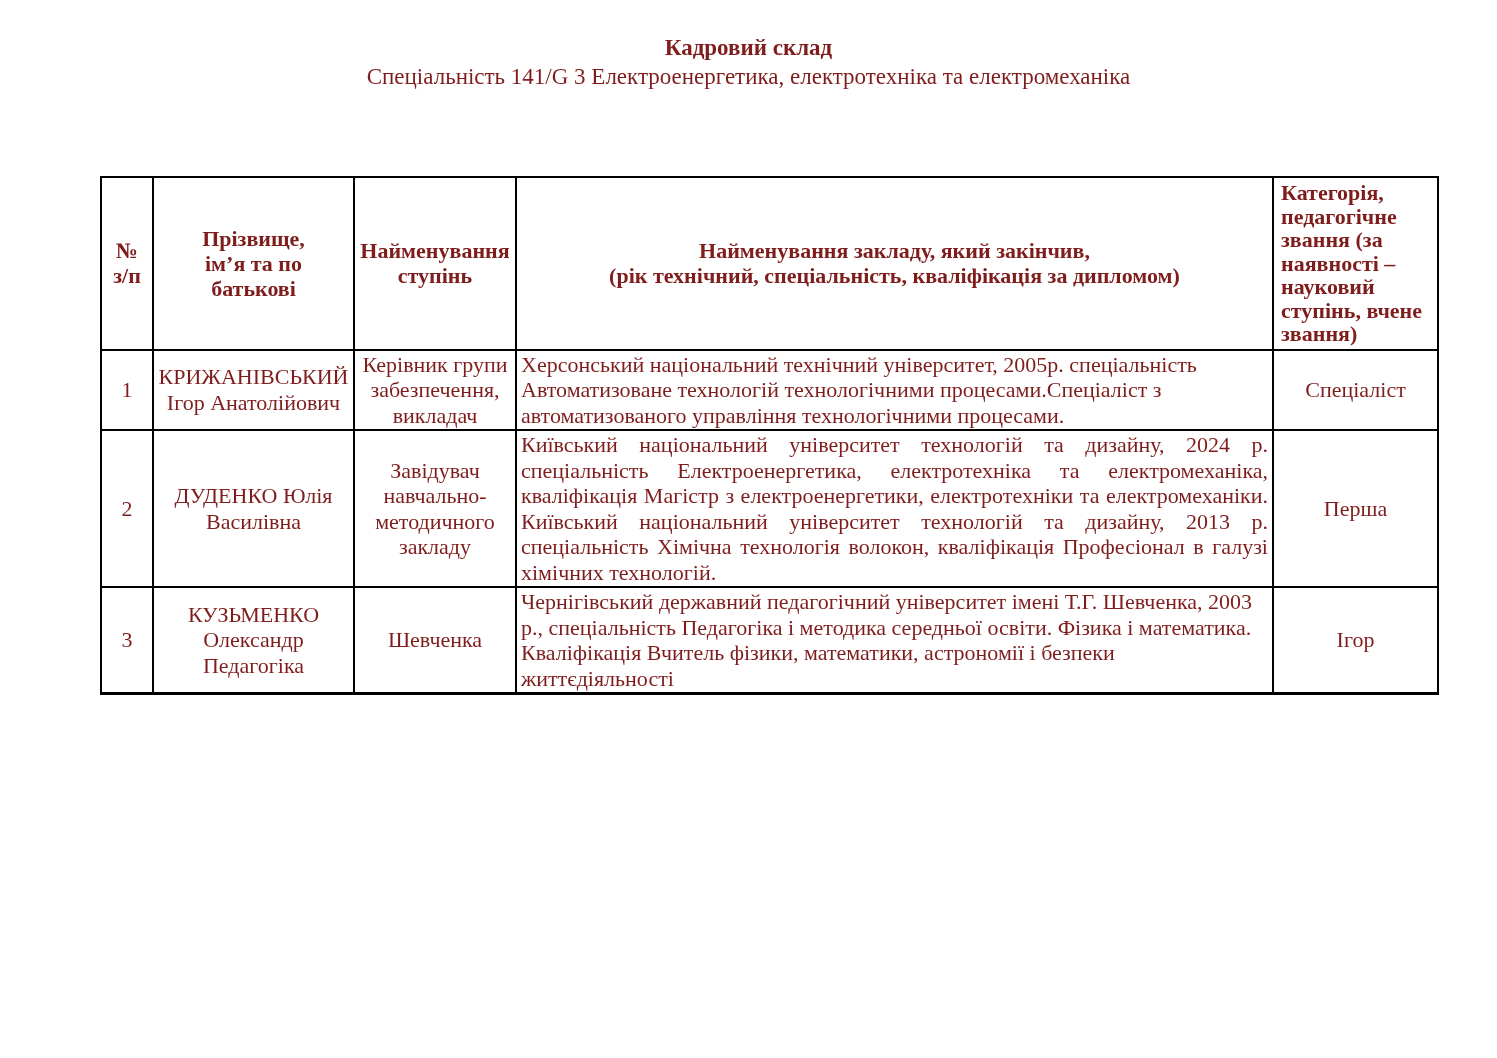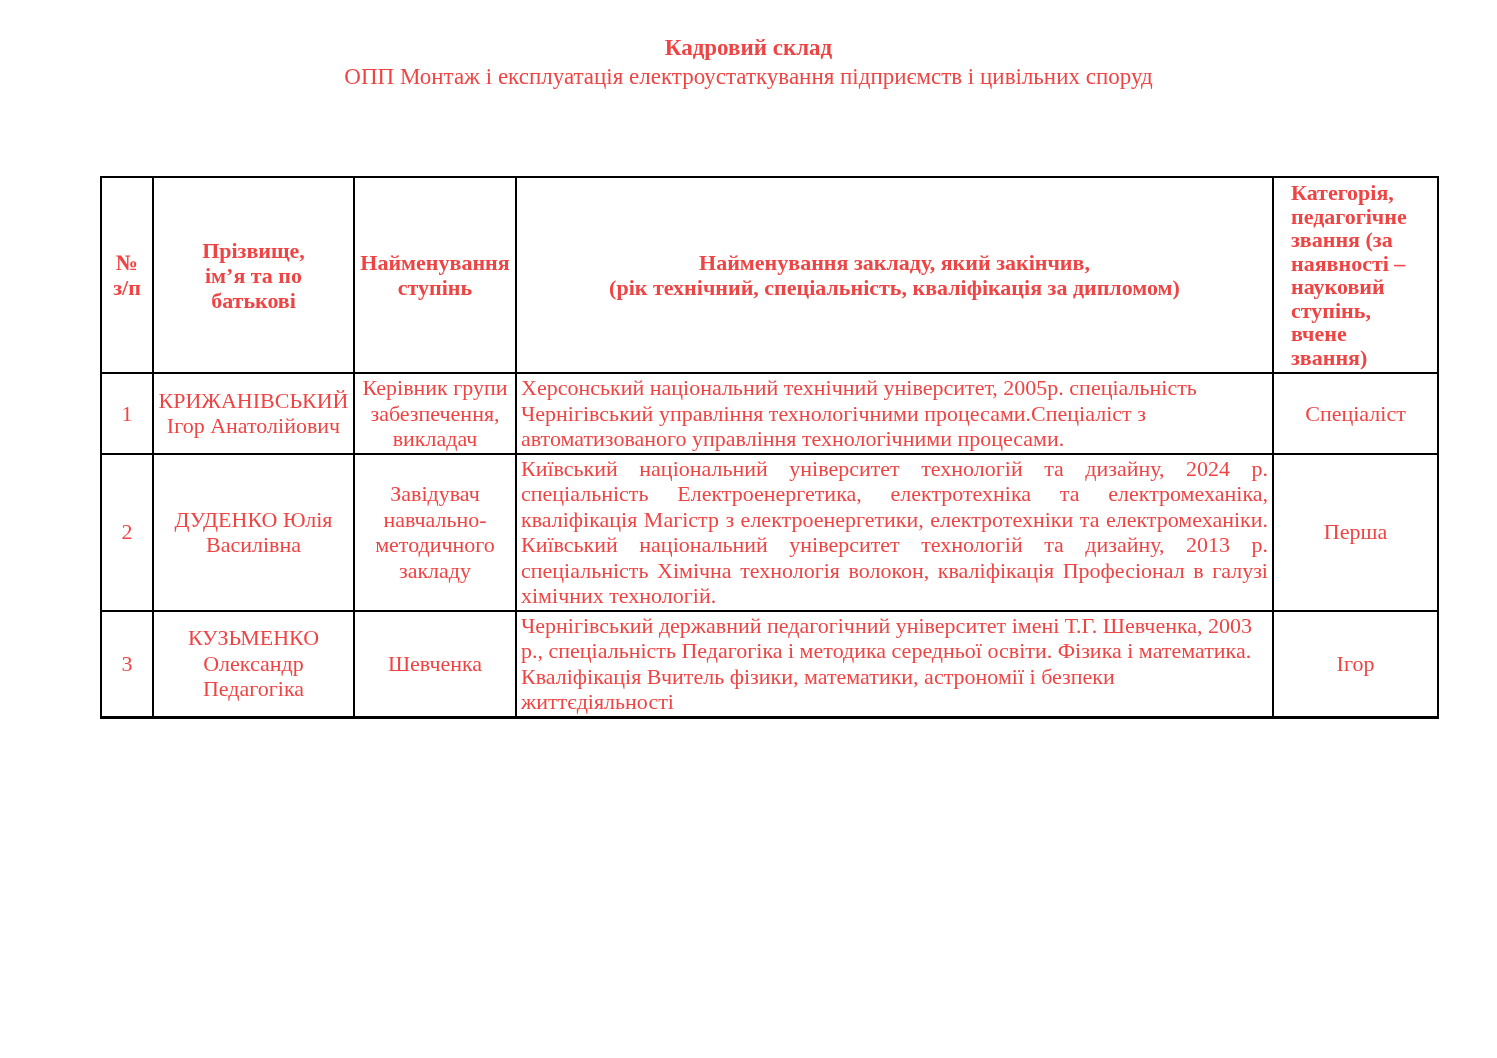--- a/index.html
+++ b/index.html
@@ -6,21 +6,21 @@
   html, body {
     margin: 0;
     padding: 0;
     background: #ffffff;
   }
   .page {
     position: relative;
     width: 1497px;
     height: 750px;
     background: #ffffff;
-    color: #ef4444;
+    color: #7f1d1d;
     font-family: "Liberation Serif", "DejaVu Serif", serif;
     overflow: hidden;
   }
   .doc-header {
     position: absolute;
     top: 33px;
     left: 0;
     width: 100%;
     text-align: center;
     font-size: 23px;
@@ -50,21 +50,21 @@
     text-align: center;
     vertical-align: middle;
     white-space: pre-line;
     line-height: 25px;
     padding: 2px 4px;
   }
   table.personnel th.th-cat {
     text-align: left;
     vertical-align: top;
     line-height: 23.5px;
-    padding: 3px 17px;
+    padding: 3px 7px;
   }
   table.personnel td {
     vertical-align: middle;
     line-height: 25.5px;
     padding: 1px 4px;
   }
   td.c-num, td.c-name, td.c-pos, td.c-cat {
     text-align: center;
   }
   td.c-edu {
@@ -79,21 +79,21 @@
   tr.r2 { height: 127px; }
   tr.r3 { height: 82px; }
 </style>
 </head>
 <body>
 
 <div class="page">
 
   <div class="doc-header">
     <div class="doc-title">Кадровий склад</div>
-    <div class="doc-subtitle">ОПП Монтаж і експлуатація електроустаткування підприємств і цивільних споруд</div>
+    <div class="doc-subtitle">Спеціальність 141/G 3 Електроенергетика, електротехніка та електромеханіка</div>
   </div>
 
   <table class="personnel">
     <colgroup>
       <col style="width:52px">
       <col style="width:201px">
       <col style="width:162px">
       <col style="width:757px">
       <col style="width:165px">
     </colgroup>
@@ -115,21 +115,21 @@
 науковий
 ступінь, вчене
 звання)</th>
       </tr>
     </thead>
     <tbody>
       <tr class="r1">
         <td class="c-num">1</td>
         <td class="c-name">КРИЖАНІВСЬКИЙ Ігор Анатолійович</td>
         <td class="c-pos">Керівник групи забезпечення, викладач</td>
-        <td class="c-edu">Херсонський національний технічний університет, 2005р. спеціальність Чернігівський управління технологічними процесами.Спеціаліст з автоматизованого управління технологічними процесами.</td>
+        <td class="c-edu">Херсонський національний технічний університет, 2005р. спеціальність Автоматизоване технологій технологічними процесами.Спеціаліст з автоматизованого управління технологічними процесами.</td>
         <td class="c-cat">Спеціаліст</td>
       </tr>
       <tr class="r2">
         <td class="c-num">2</td>
         <td class="c-name">ДУДЕНКО Юлія Василівна</td>
         <td class="c-pos">Завідувач навчально-методичного закладу</td>
         <td class="c-edu justify">Київський національний університет технологій та дизайну, 2024 р. спеціальність Електроенергетика, електротехніка та електромеханіка, кваліфікація Магістр з електроенергетики, електротехніки та електромеханіки. Київський національний університет технологій та дизайну, 2013 р. спеціальність Хімічна технологія волокон, кваліфікація Професіонал в галузі хімічних технологій.</td>
         <td class="c-cat">Перша</td>
       </tr>
       <tr class="r3">

